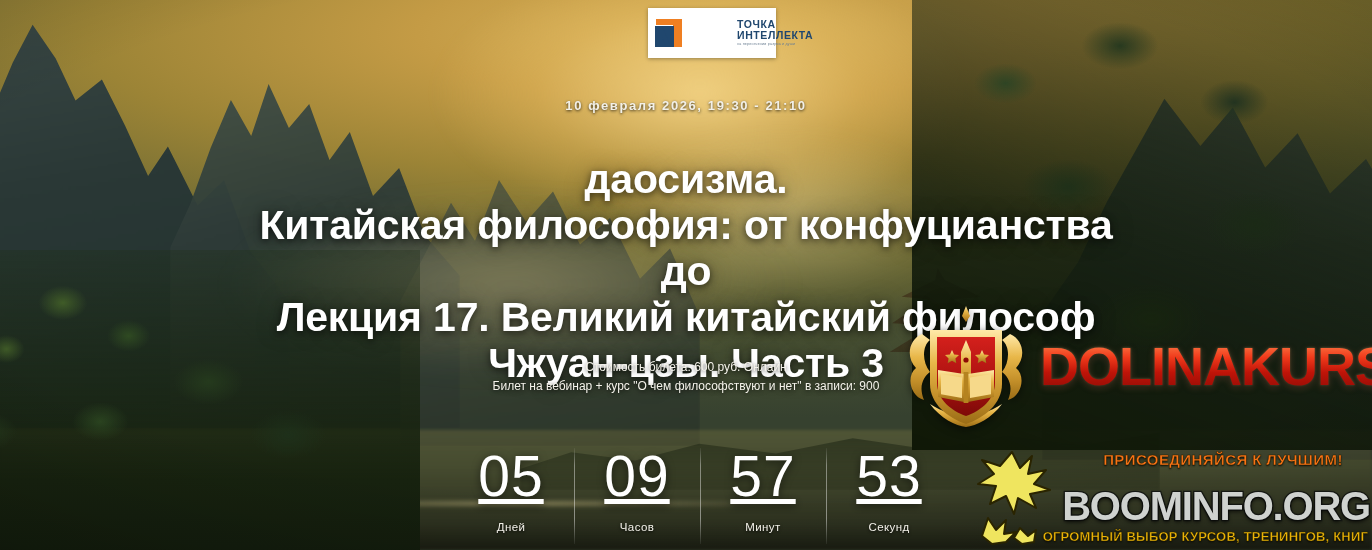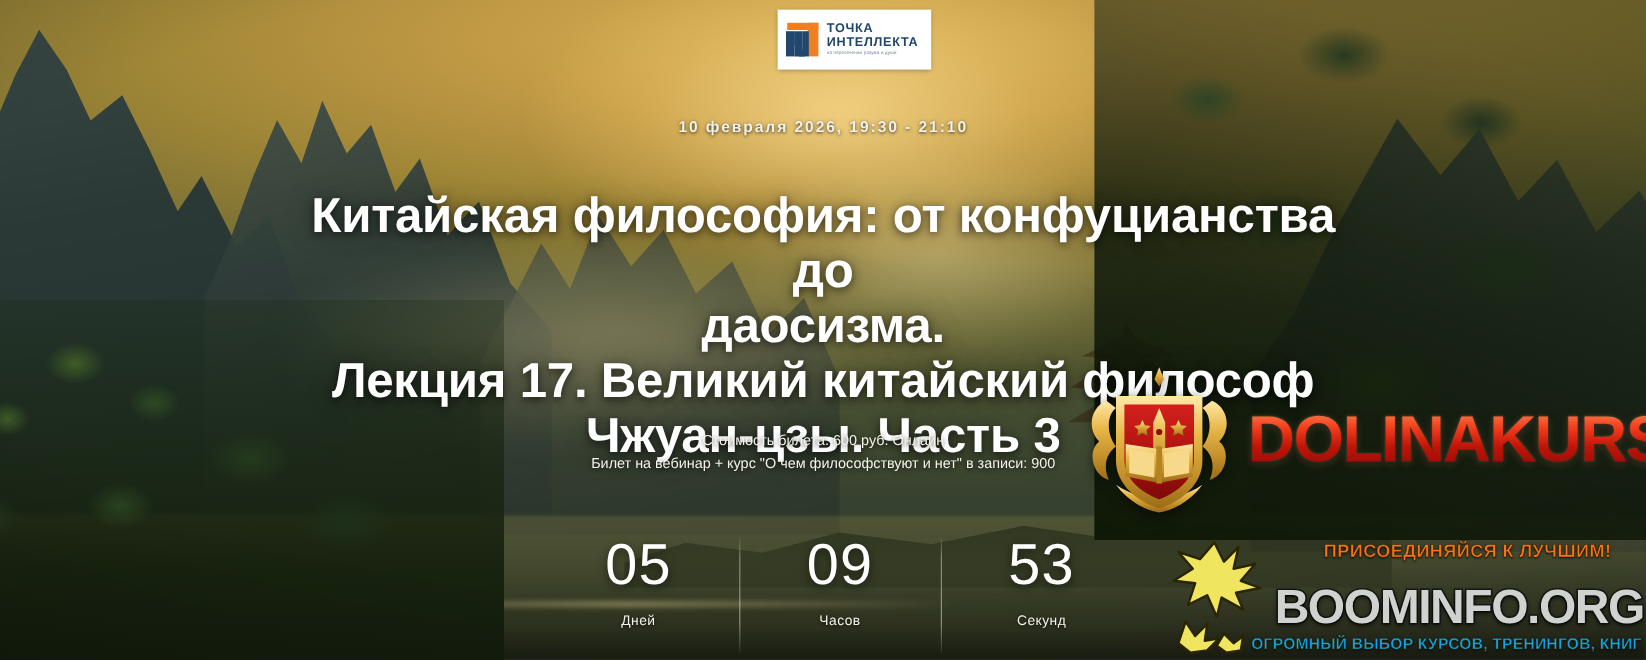--- a/index.html
+++ b/index.html
@@ -103,21 +103,21 @@
   .content{position:absolute;inset:0;}
 
   .brand-logo{
     position:absolute;left:648px;top:8px;width:128px;height:50px;
     background:#ffffff;display:flex;align-items:center;gap:5px;
     padding:0 6px;box-sizing:border-box;
     box-shadow:0 1px 4px rgba(0,0,0,.35);
   }
   .brand-mark{position:relative;width:30px;height:32px;flex:0 0 30px;}
   .brand-mark svg{display:block;width:30px;height:32px;}
-  .brand-text{display:flex;flex-direction:column;justify-content:center;line-height:1;}
+  .brand-text{display:flex;flex-direction:column;justify-content:center;line-height:1;margin-left:48px;}
   .brand-l1,.brand-l2{
     color:#20476e;font-weight:700;letter-spacing:.6px;
     font-size:10.5px;font-family:"Liberation Sans",sans-serif;
   }
   .brand-l2{margin-top:1px;text-align:right;}
   .brand-sub{
     color:#6b7f93;font-size:3.6px;letter-spacing:.22px;margin-top:2.5px;
     white-space:nowrap;transform:scaleY(1.15);transform-origin:left top;
   }
 
@@ -151,22 +151,22 @@
   }
   .cd-cell{
     position:relative;flex:1 1 0;display:flex;flex-direction:column;
     align-items:center;justify-content:flex-start;
   }
   .cd-cell + .cd-cell::before{
     content:"";position:absolute;left:0;top:0;bottom:2px;width:1px;
     background:linear-gradient(180deg, rgba(255,255,255,.05), rgba(255,255,255,.40) 18%, rgba(255,255,255,.45) 74%, rgba(255,255,255,.06));
   }
   .cd-num{
-    color:#ffffff;font-size:48px;font-weight:400;line-height:1;
-    letter-spacing:1px;text-shadow:0 2px 8px rgba(0,0,0,.55);
+    color:#ffffff;font-size:57px;font-weight:400;line-height:1;
+    letter-spacing:1px;text-shadow:0 2px 8px rgba(0,0,0,.55);text-decoration:underline;
   }
   .cd-label{
     margin-top:16px;color:#f3f1e9;font-size:11.5px;letter-spacing:.4px;
     text-shadow:0 1px 3px rgba(0,0,0,.75);
   }
 
   
   .wm-dolina{
     position:absolute;left:900px;top:300px;width:468px;height:132px;
     display:flex;align-items:center;gap:8px;pointer-events:none;
@@ -198,21 +198,21 @@
   .boom-main{
     position:absolute;left:6px;top:40px;right:2px;text-align:right;
     font-size:40px;font-weight:700;letter-spacing:-1.2px;line-height:1;
     color:#cfd2cf;
     -webkit-text-stroke:2.6px #171a15;
     paint-order:stroke fill;
     text-shadow:0 2px 4px rgba(0,0,0,.8);
   }
   .boom-bottom{
     position:absolute;left:60px;bottom:6px;right:4px;text-align:right;
-    color:#0ea5e9;font-size:13px;font-weight:700;letter-spacing:.2px;
+    color:#eab308;font-size:13px;font-weight:700;letter-spacing:.2px;
     -webkit-text-stroke:.4px #2a2400;
     text-shadow:0 1px 2px rgba(0,0,0,.85);
   }
 </style>
 </head>
 <body>
 
 <div class="stage">
 
   <div class="bg">
@@ -250,39 +250,43 @@
       <span class="brand-text">
         <span class="brand-l1">ТОЧКА</span>
         <span class="brand-l2">ИНТЕЛЛЕКТА</span>
         <span class="brand-sub">на пересечении разума и души</span>
       </span>
     </div>
 
     <div class="event-date">10 февраля 2026, 19:30 - 21:10</div>
 
     <h1 class="event-title">
+      <span class="t-line">даосизма.</span>
       <span class="t-line">Китайская философия: от конфуцианства до</span>
-      <span class="t-line">даосизма.</span>
       <span class="t-line">Лекция 17. Великий китайский философ</span>
       <span class="t-line">Чжуан-цзы. Часть 3</span>
     </h1>
 
     <div class="price-block">
       <div class="price-line">Стоимость билета: 600 руб. Онлайн</div>
       <div class="price-line">Билет на вебинар + курс "О чем философствуют и нет" в записи: 900</div>
     </div>
 
     <div class="countdown">
       <div class="cd-cell">
         <span class="cd-num">05</span>
         <span class="cd-label">Дней</span>
       </div>
       <div class="cd-cell">
         <span class="cd-num">09</span>
         <span class="cd-label">Часов</span>
+      </div>
+      <div class="cd-cell">
+        <span class="cd-num">57</span>
+        <span class="cd-label">Минут</span>
       </div>
       <div class="cd-cell">
         <span class="cd-num">53</span>
         <span class="cd-label">Секунд</span>
       </div>
     </div>
 
     <div class="wm-dolina">
       <span class="crest">
         <svg viewBox="0 0 132 132" xmlns="http://www.w3.org/2000/svg">

